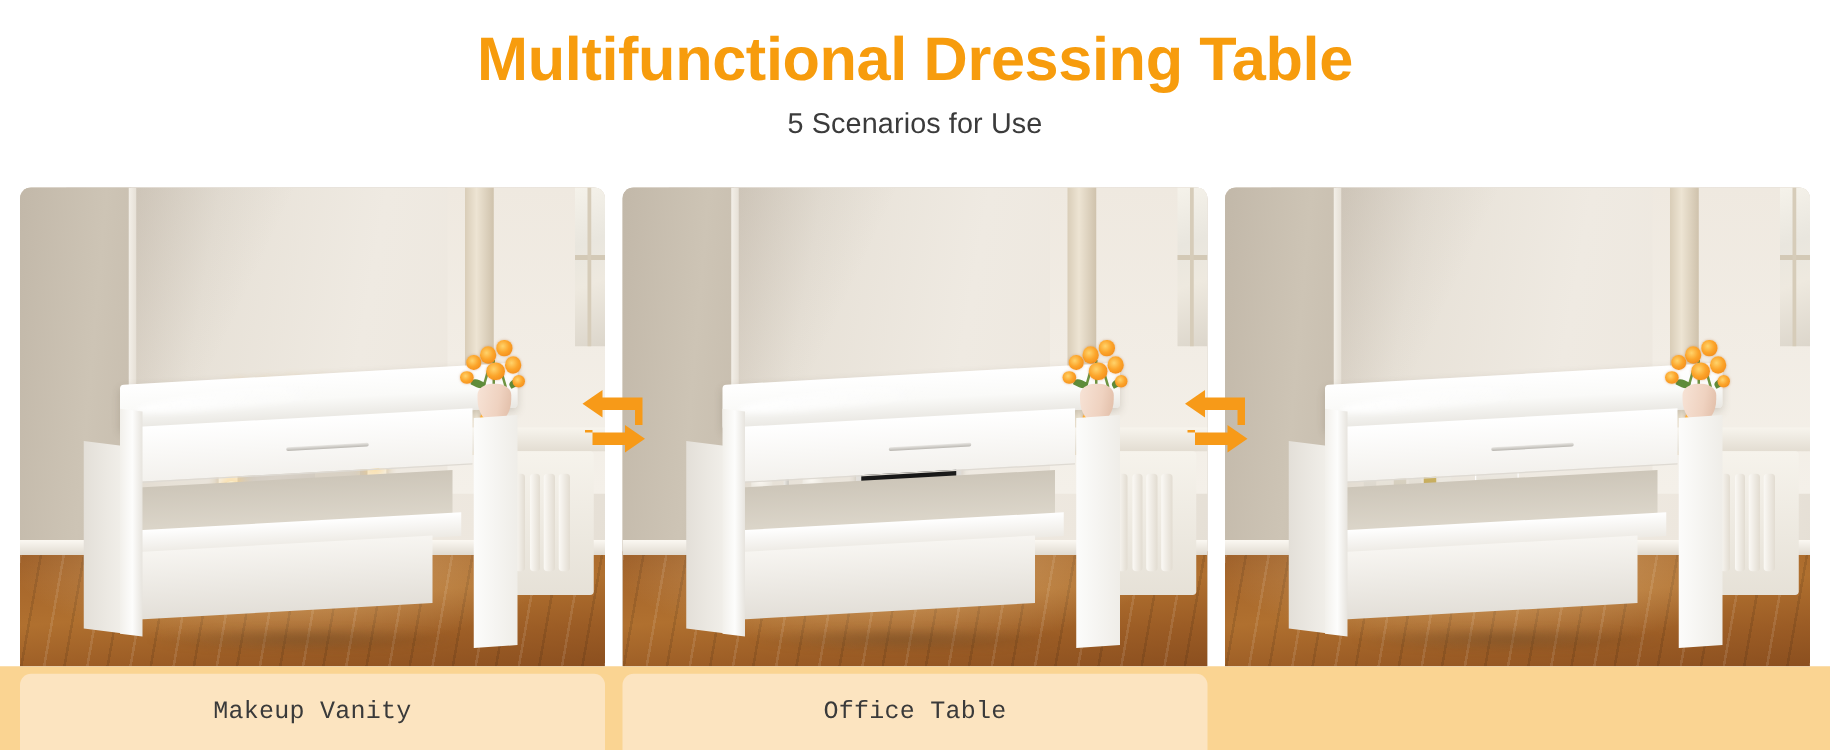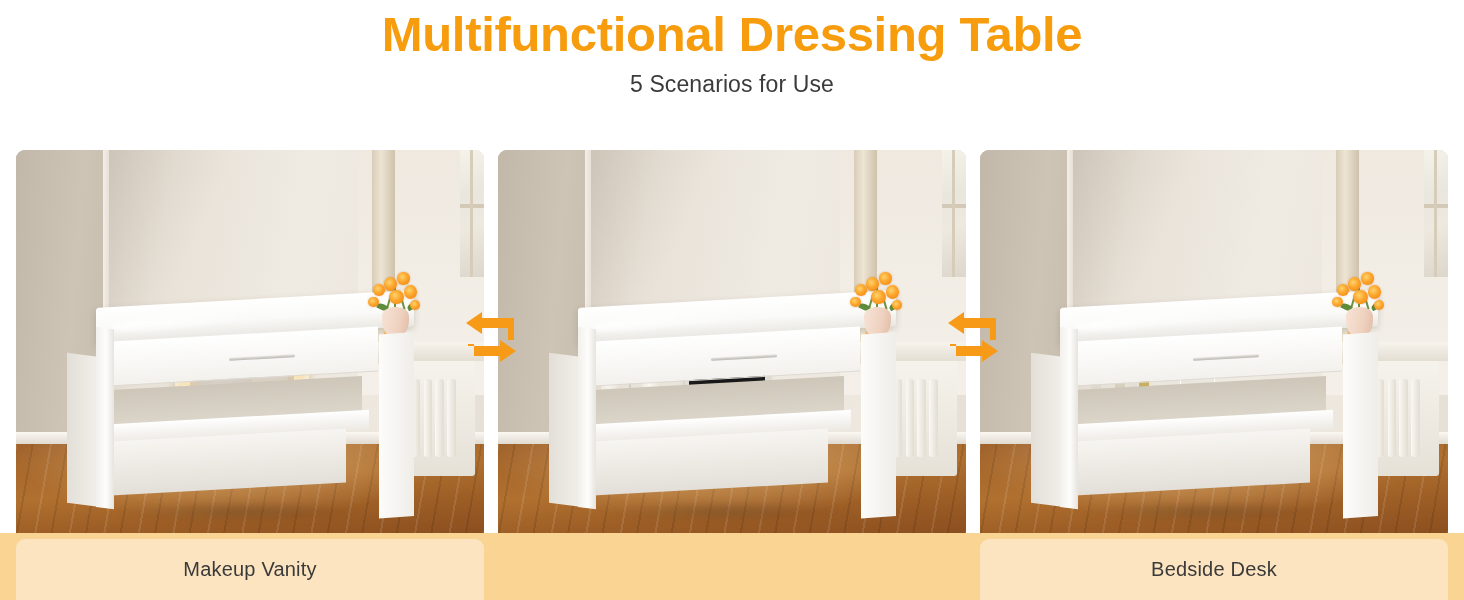--- a/index.html
+++ b/index.html
@@ -22,21 +22,21 @@
   
   .header {
     position: absolute;
     top: 0; left: 0;
     width: 1464px;
     height: 148px;
     background: #ffffff;
     text-align: center;
   }
   .title {
-    margin-top: 9px;
+    margin-top: 23px;
     font-size: 49px;
     font-weight: bold;
     color: #F79C0D;
     letter-spacing: -0.3px;
     line-height: 1.05;
     white-space: nowrap;
   }
   .subtitle {
     margin-top: 11px;
     font-size: 23px;
@@ -90,20 +90,21 @@
     background: #FCE4C0;
     border-radius: 9px 9px 0 0;
     display: flex;
     align-items: center;
     justify-content: center;
   }
   .caption-text {
     font-size: 20px;
     color: #3a3a3a;
     letter-spacing: 0.2px;
+    font-family: Liberation Mono, monospace;
   }
 
   
   .arrows {
     position: absolute;
     top: 310px;
     width: 58px;
     height: 62px;
     z-index: 20;
     pointer-events: none;
@@ -737,20 +738,23 @@
             </div>
             <div class="shelf-gap"></div>
             <div class="shelf"></div>
             <div class="shelf-under"></div>
             <div class="desk-left-panel"></div>
             <div class="desk-right-panel"></div>
           </div>
         </div>
       </div>
 
+      <div class="caption">
+        <span class="caption-text">Office Table</span>
+      </div>
     </div>
 
     <div class="panel">
       <div class="photo">
         <div class="scene">
           <div class="wall-back"></div>
           <div class="ceiling-shadow"></div>
           <div class="window">
             <div class="win-glass"></div>
             <div class="win-mull"></div>
@@ -815,23 +819,20 @@
             </div>
             <div class="shelf-gap"></div>
             <div class="shelf"></div>
             <div class="shelf-under"></div>
             <div class="desk-left-panel"></div>
             <div class="desk-right-panel"></div>
           </div>
         </div>
       </div>
 
-      <div class="caption">
-        <span class="caption-text">Bedside Desk</span>
-      </div>
     </div>
   </div>
 
   <div class="arrows a1">
     <svg width="58" height="62" viewBox="0 0 58 62">
       <path d="M52 8 H20 V2 L4 13 L20 24 V18 H46 V30 H52 Z" fill="#F79A18"></path>
       <path d="M6 36 H38 V30 L54 41 L38 52 V46 H12 V34 H6 Z" fill="#F79A18"></path>
     </svg>
   </div>
 

